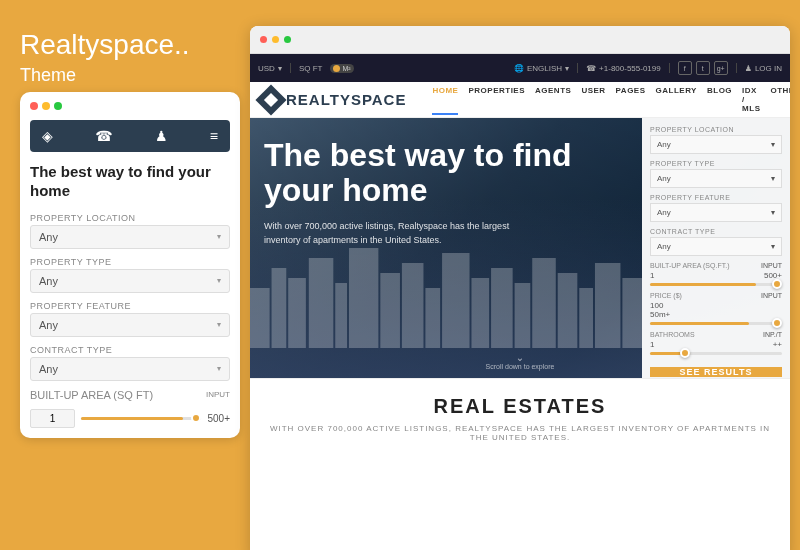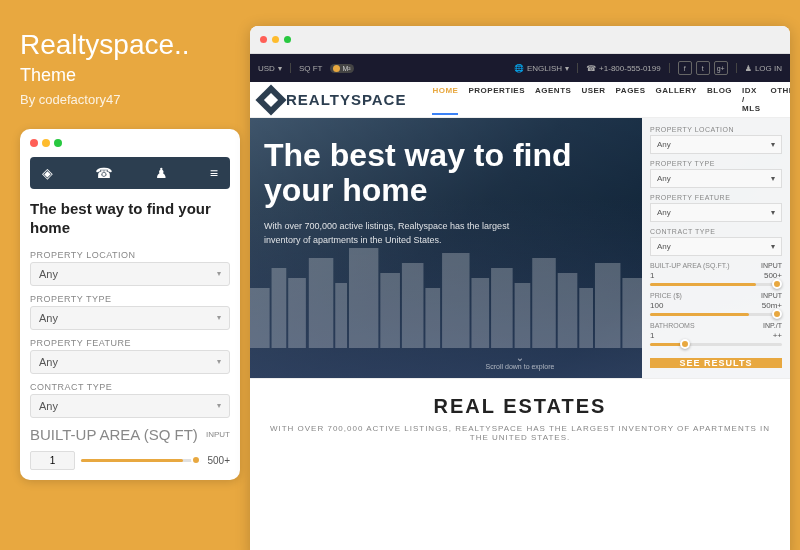--- a/index.html
+++ b/index.html
@@ -106,21 +106,21 @@
       font-size: 8px;
       color: #999;
     }
     .mobile-area-row {
       display: flex;
       align-items: center;
       justify-content: space-between;
       margin-bottom: 8px;
     }
     .mobile-area-label {
-      font-size: 15px;
+      font-size: 11px;
       color: #888;
       text-transform: uppercase;
     }
     .mobile-area-input {
       background: #f5f5f5;
       border: 1px solid #ddd;
       padding: 3px 6px;
       font-size: 10px;
       width: 45px;
       text-align: center;
@@ -400,21 +400,20 @@
       letter-spacing: 1px;
       text-transform: uppercase;
     }
   </style>
 </head>
 <body>
 
 <div class="left-panel">
   <h1 class="theme-title">Realtyspace..</h1>
   <p class="theme-subtitle">Theme</p>
-  <p class="theme-author">By codefactory47</p>
 
   <div class="mobile-preview">
     <div class="mobile-dots">
       <span style="background:#ff5f57"></span>
       <span style="background:#febc2e"></span>
       <span style="background:#28c840"></span>
     </div>
     <div class="mobile-nav">
       <span class="nav-icon">◈</span>
       <span class="nav-icon">☎</span>
@@ -616,21 +615,21 @@
           <div class="slider-thumb"></div>
         </div>
       </div>
 
       
       <div class="search-field">
         <div class="slider-row">
           <span class="slider-label">PRICE ($)</span>
           <span class="slider-value">INPUT</span>
         </div>
-        <div style="display:flex;justify-content:space-between;margin-bottom:3px;">
+        <div style="display:flex;justify-content:flex-start;margin-bottom:3px;flex-direction:column;">
           <span style="font-size:8px;color:#555;">100</span>
           <span style="font-size:8px;color:#555;">50m+</span>
         </div>
         <div class="slider-track">
           <div class="slider-fill" style="width:75%;"></div>
           <div class="slider-thumb"></div>
         </div>
       </div>
 
       

